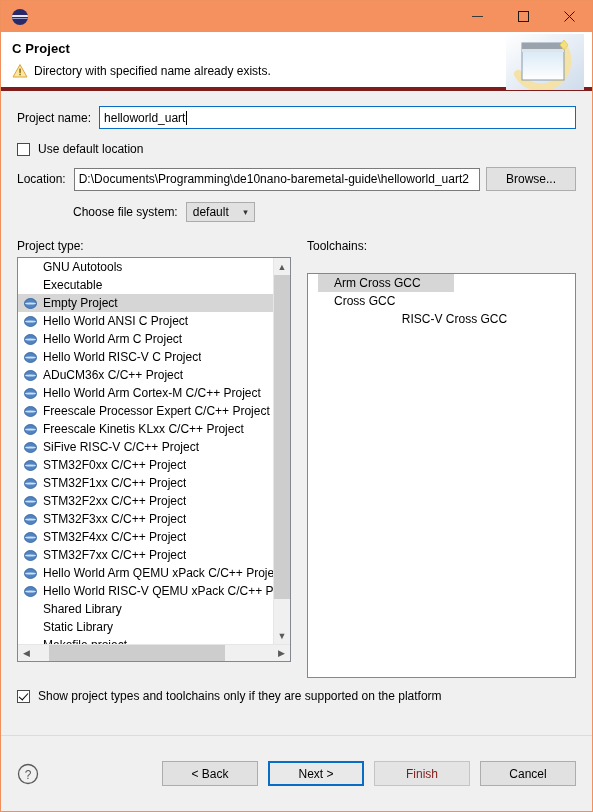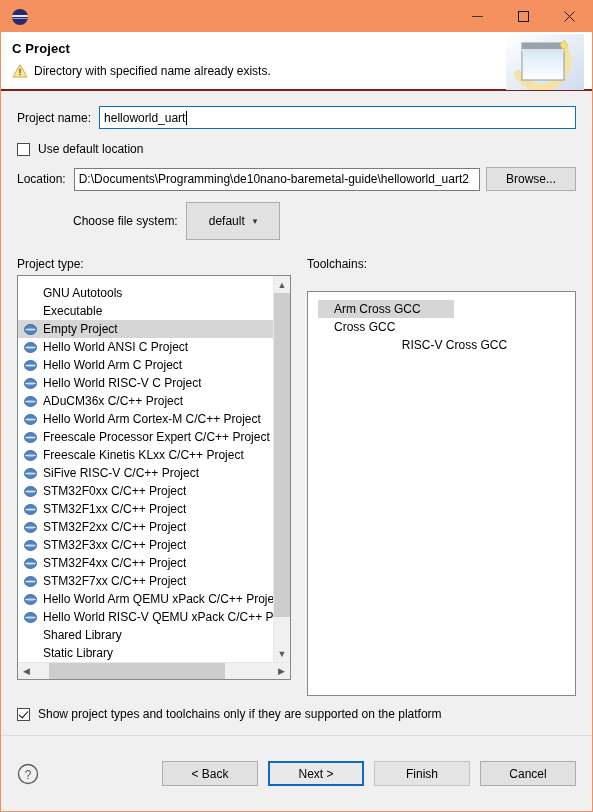--- a/index.html
+++ b/index.html
@@ -66,21 +66,21 @@
     color: #1a1a1a;
   }
   .win-btn svg { display: block; }
 
   
   .header {
     background: #ffffff;
     flex: 0 0 auto;
     height: 59px;
     position: relative;
-    border-bottom: 2px solid #7f1d1d;
+    border-bottom: 4px solid #7f1d1d;
     padding: 9px 0 0 11px;
   }
   .header-title {
     font-size: 13px;
     font-weight: bold;
     color: #000;
     letter-spacing: 0.1px;
   }
   .header-msg-row {
     display: flex;
@@ -175,27 +175,27 @@
     align-items: center;
     justify-content: center;
     padding: 0 8px;
   }
   #browse-button { margin-left: 6px; min-width: 90px; }
 
   
   .fs-row { margin-top: 11px; padding-left: 56px; }
   .combo {
     margin-left: 8px;
-    height: 38px;
+    height: 20px;
     min-width: 69px;
     background: #e1e1e1;
     border: 1px solid #acacac;
     display: flex;
     align-items: center;
-    padding: 0 22px;
+    padding: 0 6px;
     font-size: 12px;
   }
   .combo .cval { flex: 1 1 auto; }
   .combo .chev {
     margin-left: 8px;
     color: #333;
     font-size: 9px;
     line-height: 1;
   }
 
@@ -216,21 +216,21 @@
     height: 405px;
     position: relative;
     overflow: hidden;
     display: flex;
     flex-direction: column;
   }
   .list-scrollwrap { flex: 1 1 auto; display: flex; overflow: hidden; }
   .list-items {
     flex: 1 1 auto;
     overflow: hidden;
-    padding-top: 8px;
+    padding-top: 0;
   }
   .list-item {
     height: 18px;
     display: flex;
     align-items: center;
     font-size: 12px;
     white-space: nowrap;
     padding-left: 6px;
   }
   .list-item.selected { background: #d6d6d6; }
@@ -320,21 +320,21 @@
     color: #000;
     display: flex;
     align-items: center;
     justify-content: center;
   }
   .fbtn.default {
     border: 2px solid #0a6cc4;
     background: #e9e9e9;
   }
   .fbtn.disabled {
-    color: #000000;
+    color: #7f1d1d;
     background: #e4e4e4;
     border-color: #c4c4c4;
   }
 </style>
 </head>
 <body>
 
 <div class="dialog">
 
   <div class="titlebar">

